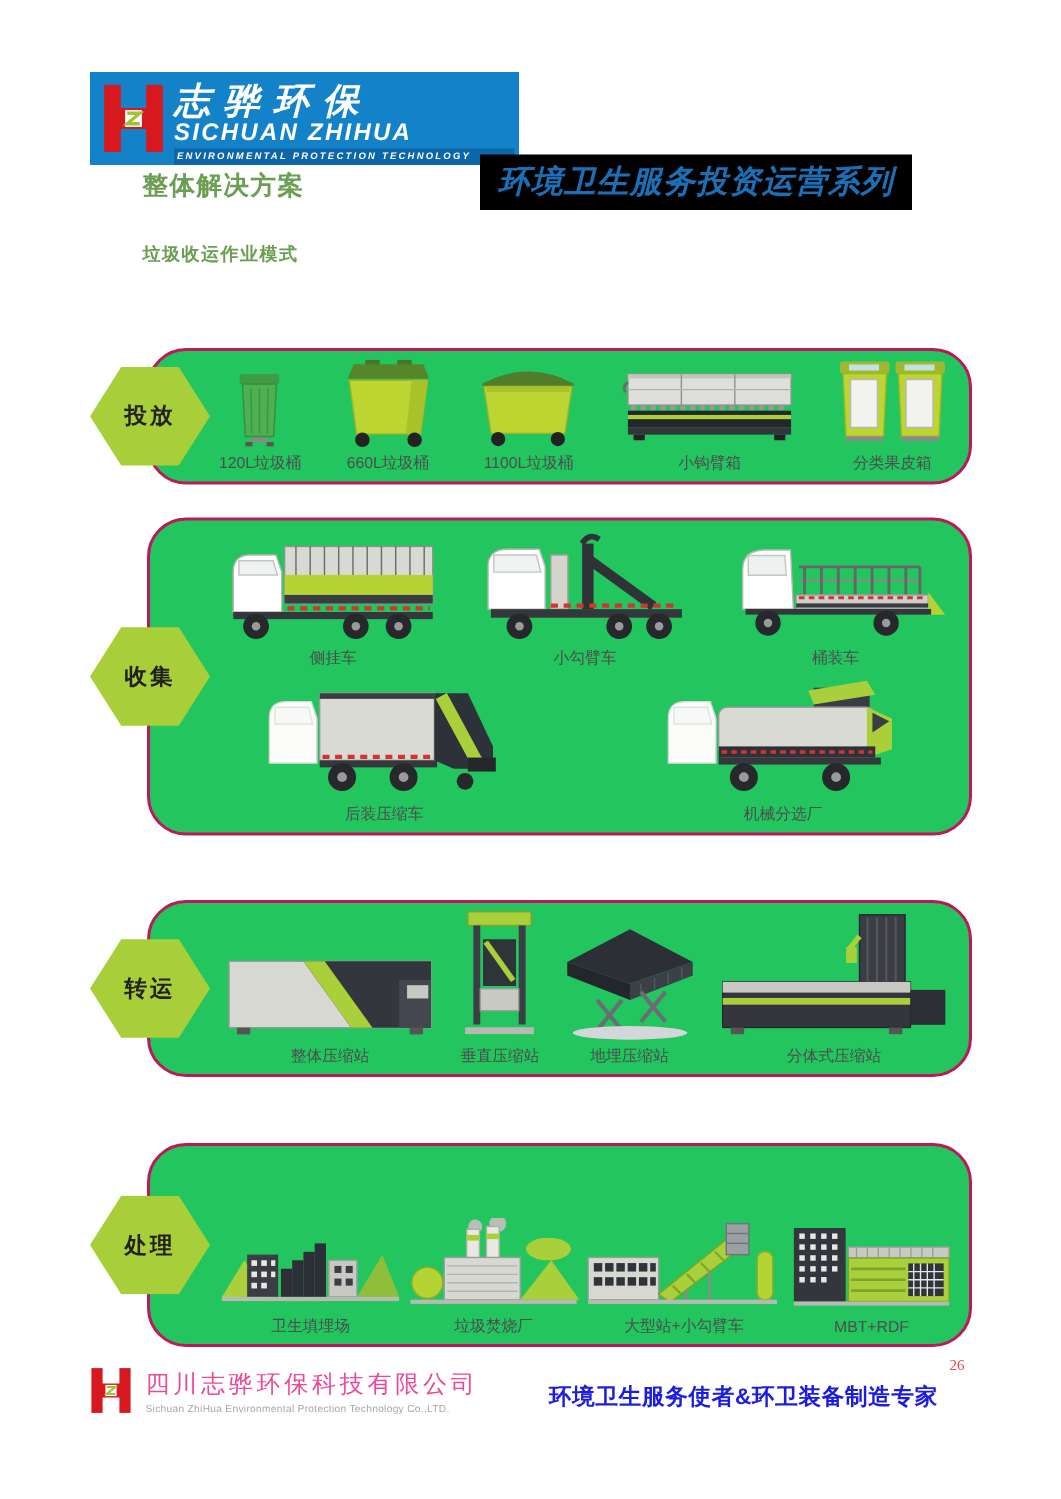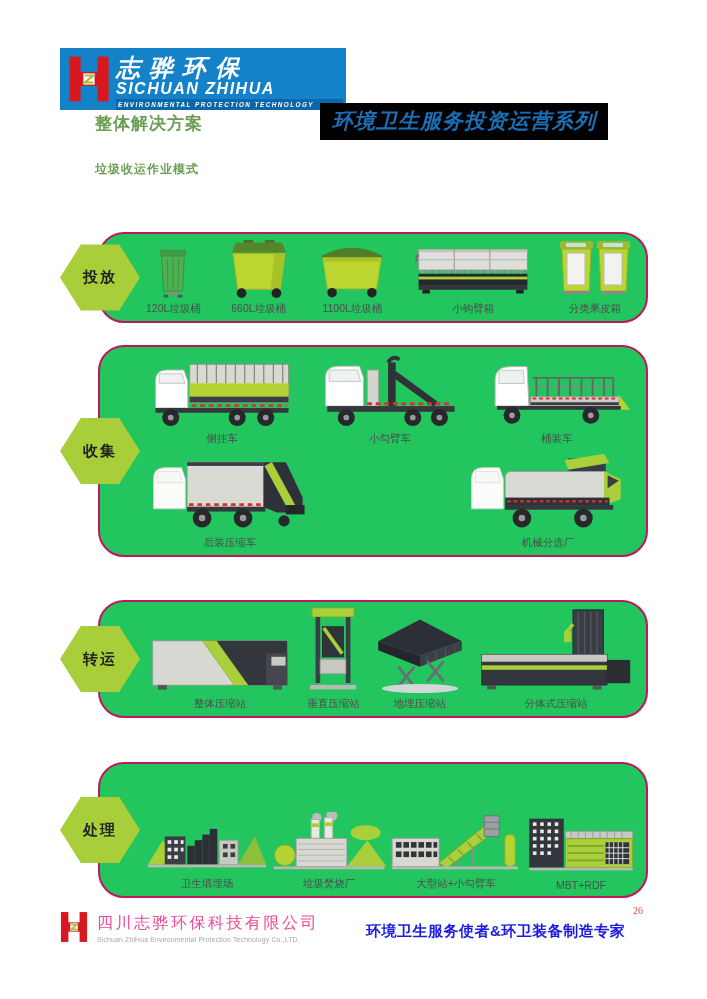--- a/index.html
+++ b/index.html
@@ -33,21 +33,21 @@
   .p3{top:600px;height:118px;}
   .p4{top:762px;height:136px;}
   .hex{position:absolute;left:-40px;top:50%;transform:translateY(-50%);
        width:80px;height:70px;background:#a8cf3a;
        clip-path:polygon(26% 3%,74% 3%,100% 50%,74% 97%,26% 97%,0% 50%);
        display:flex;align-items:center;justify-content:center;
        font-size:15px;font-weight:bold;color:#222;letter-spacing:2px;z-index:2;}
   .row{display:flex;align-items:flex-end;justify-content:space-between;
        height:100%;padding:6px 14px 5px 46px;box-sizing:border-box;}
   .p2 .row{height:50%;}
-  .p2 .rowB{gap:98px;padding-top:0;}
+  .p2 .rowB{justify-content:center;gap:98px;padding-top:0;}
   .item{display:flex;flex-direction:column;align-items:center;}
   .cap{font-size:10.5px;color:#4d4d4d;margin-top:3px;white-space:nowrap;}
 
   
   .f-logo{position:absolute;left:60px;top:911px;}
   .f-company{position:absolute;left:97px;top:913px;}
   .f-cn{font-size:16px;color:#ec4899;letter-spacing:2.5px;white-space:nowrap;}
   .f-en{font-size:6.8px;color:#a6a6a6;margin-top:2px;letter-spacing:.2px;white-space:nowrap;}
   .f-slogan{position:absolute;left:366px;top:922px;font-size:15px;font-weight:bold;
             color:#1c1ce0;letter-spacing:.5px;white-space:nowrap;}

